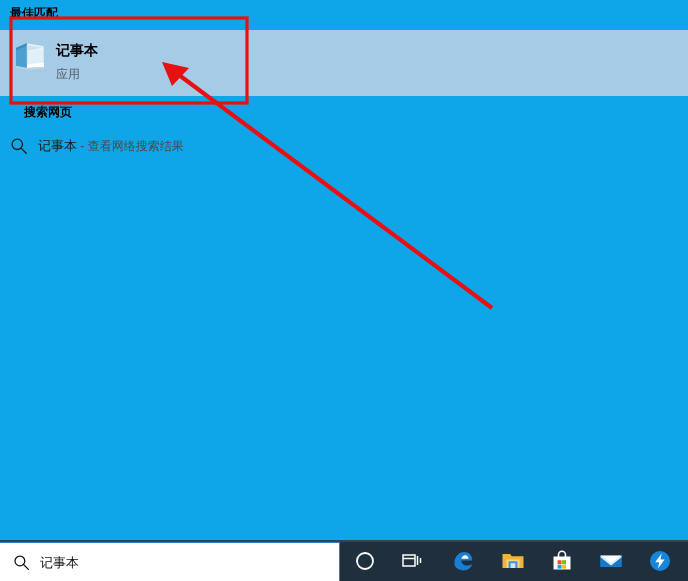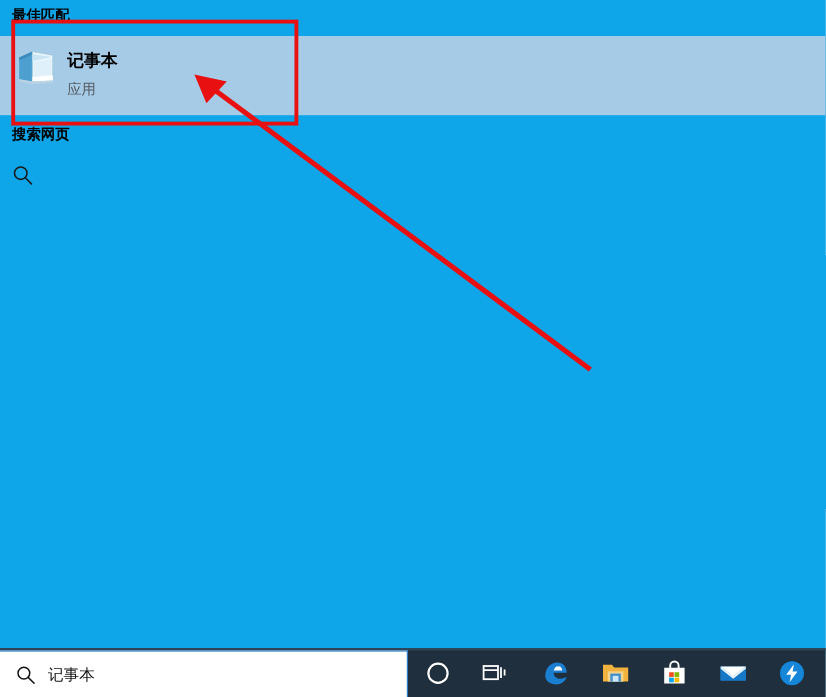--- a/index.html
+++ b/index.html
@@ -30,21 +30,21 @@
   .section-header {
     position: absolute;
     left: 10px;
     font-size: 12px;
     font-weight: bold;
     color: #000000;
     letter-spacing: 0px;
     white-space: nowrap;
   }
   #best-match-header { top: 5px; }
-  #search-web-header { top: 104px; }
+  #search-web-header { top: 104px; margin-left: 14px; }
 
   
   #best-match-row {
     position: absolute;
     left: 0;
     top: 30px;
     width: 688px;
     height: 66px;
     background: #a6cbe7;
   }
@@ -207,20 +207,23 @@
 
   <div class="section-header" id="search-web-header">搜索网页</div>
 
   <div id="web-result-row">
     <span id="web-search-icon">
       <svg width="18" height="18" viewBox="0 0 18 18">
         <circle cx="7.3" cy="7.3" r="5.2" fill="none" stroke="#1a1a1a" stroke-width="1.3"></circle>
         <line x1="11.1" y1="11.1" x2="16.2" y2="16.2" stroke="#1a1a1a" stroke-width="1.3" stroke-linecap="round"></line>
       </svg>
     </span>
+    <div id="web-result-text">
+      <span>记事本</span><span class="dim"> - </span><span class="dim">查看网络搜索结果</span>
+    </div>
   </div>
 
 </div>
 
 <svg id="annotation-layer" width="688" height="581" viewBox="0 0 688 581">
 
   <rect x="11" y="18" width="236" height="85" fill="none" stroke="#e81010" stroke-width="3.2"></rect>
 
   <line x1="492" y1="308" x2="175" y2="72" stroke="#e81010" stroke-width="4.2" stroke-linecap="butt"></line>
 

